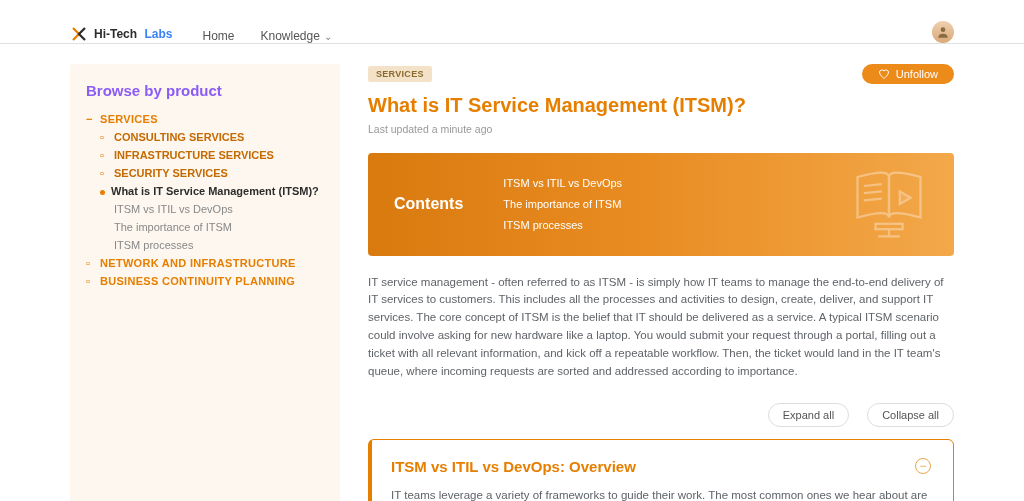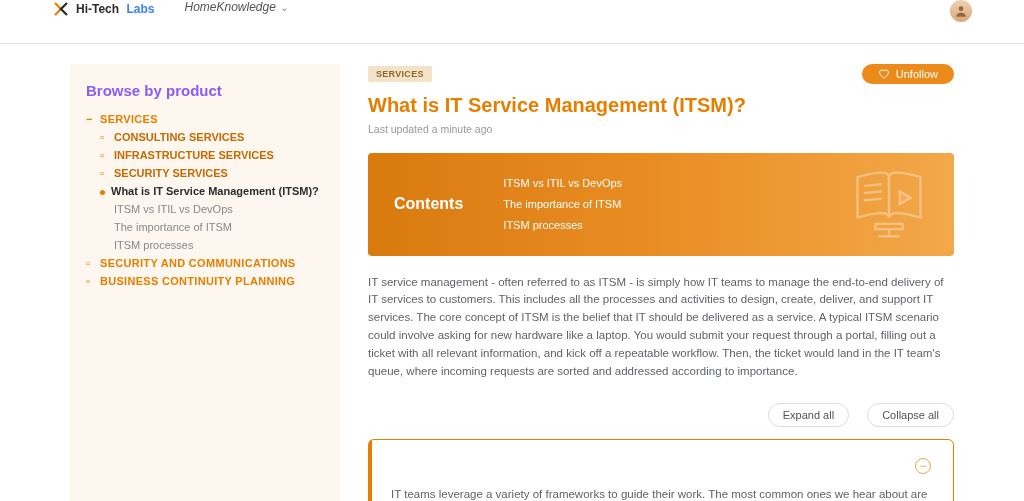--- a/index.html
+++ b/index.html
@@ -1,22 +1,22 @@
 <!DOCTYPE html>
 <html><head>
 <meta charset="utf-8">
 <style>
 * { box-sizing: border-box; margin: 0; padding: 0; }
 body { font-family: -apple-system, BlinkMacSystemFont, "Segoe UI", Arial, sans-serif; font-size: 13px; color: #3c4043; background: #fff; }
-.topbar { height: 44px; border-bottom: 1px solid #e0e0e0; display: flex; align-items: flex-start; padding: 0 52px; }
+.topbar { height: 44px; border-bottom: 1px solid #e0e0e0; display: flex; align-items: flex-end; padding: 0 70px; }
 .logo { display: flex; align-items: center; gap: 2px; font-weight: 700; font-size: 12px; }
 .logo-icon { width: 18px; height: 18px; margin-right: 4px; }
 .logo .dark { color: #2c2c2c; }
 .logo .orange { color: #3b82f6; }
-.nav { display: flex; margin-left: 30px; font-style: italic; }
+.nav { display: flex; gap: 26px; margin-left: 30px; }
 .nav-item { color: #555; font-size: 12px; display: flex; align-items: center; gap: 4px; cursor: pointer; }
 .chev { font-size: 10px; color: #888; }
 .topbar-right { margin-left: auto; }
 .avatar { width: 22px; height: 22px; border-radius: 50%; background: linear-gradient(#f0d0b0,#d8a878); display:flex; align-items:center; justify-content:center; }
 .container { display: flex; padding: 20px 70px 40px; gap: 28px; }
 .sidebar { width: 270px; background: #fdf7ef; padding: 18px 16px; border-radius: 2px; color: #333; }
 .sidebar h3 { font-size: 15px; color: #8b5cf6; font-weight: 700; margin-bottom: 14px; }
 .tree { list-style: none; font-size: 11.5px; }
 .tree li { margin: 6px 0; }
 .tree .toggle { display: inline-block; width: 10px; color: #e67e00; font-weight: 700; margin-right: 4px; font-size: 11px; }
@@ -81,21 +81,21 @@
     <h3>Browse by product</h3>
     <ul class="tree">
       <li><span class="toggle">−</span><span class="cat">SERVICES</span></li>
       <li><span class="toggle" style="margin-left:14px">▫</span><span class="sub" style="margin-left:0">CONSULTING SERVICES</span></li>
       <li><span class="toggle" style="margin-left:14px">▫</span><span class="sub" style="margin-left:0">INFRASTRUCTURE SERVICES</span></li>
       <li><span class="toggle" style="margin-left:14px">▫</span><span class="sub" style="margin-left:0">SECURITY SERVICES</span></li>
       <li class="selected"><span class="bullet"></span><span>What is IT Service Management (ITSM)?</span></li>
       <li class="leaf">ITSM vs ITIL vs DevOps</li>
       <li class="leaf">The importance of ITSM</li>
       <li class="leaf">ITSM processes</li>
-      <li><span class="toggle">▫</span><span class="cat">SECURITY AND COMMUNICATIONS</span></li>
+      <li><span class="toggle">▫</span><span class="cat">NETWORK AND INFRASTRUCTURE</span></li>
       <li><span class="toggle">▫</span><span class="cat">BUSINESS CONTINUITY PLANNING</span></li>
     </ul>
   </aside>
 
   <main class="main">
     <div class="main-head">
       <span class="badge">SERVICES</span>
       <button class="unfollow">
         <svg width="12" height="12" viewBox="0 0 24 24" fill="none" stroke="#fff" stroke-width="2">
             <path d="M12 21 C12 21 3 14 3 8 A5 5 0 0 1 12 6 A5 5 0 0 1 21 8 C21 14 12 21 12 21 Z"></path>
@@ -129,20 +129,21 @@
     <p class="intro">IT service management - often referred to as ITSM - is simply how IT teams to manage the end-to-end delivery of IT services to customers. This includes all the processes and activities to design, create, deliver, and support IT services. The core concept of ITSM is the belief that IT should be delivered as a service. A typical ITSM scenario could involve asking for new hardware like a laptop. You would submit your request through a portal, filling out a ticket with all relevant information, and kick off a repeatable workflow. Then, the ticket would land in the IT team's queue, where incoming requests are sorted and addressed according to importance.</p>
 
     <div class="exp-row">
       <button class="pill-btn">Expand all</button>
       <button class="pill-btn">Collapse all</button>
     </div>
 
     <div class="panel">
       <div class="panel-accent"></div>
       <div class="panel-head">
+        <div class="panel-title">ITSM vs ITIL vs DevOps: Overview</div>
         <div class="collapse-ico">−</div>
       </div>
       <div class="panel-body">
         <p>IT teams leverage a variety of frameworks to guide their work. The most common ones we hear about are ITSM and DevOps, though there are numerous other concepts, like COBIT, SIAM, IT4IT, lean, and the list continues...</p>
 
       </div>
     </div>
   </main>
 </div>
 

